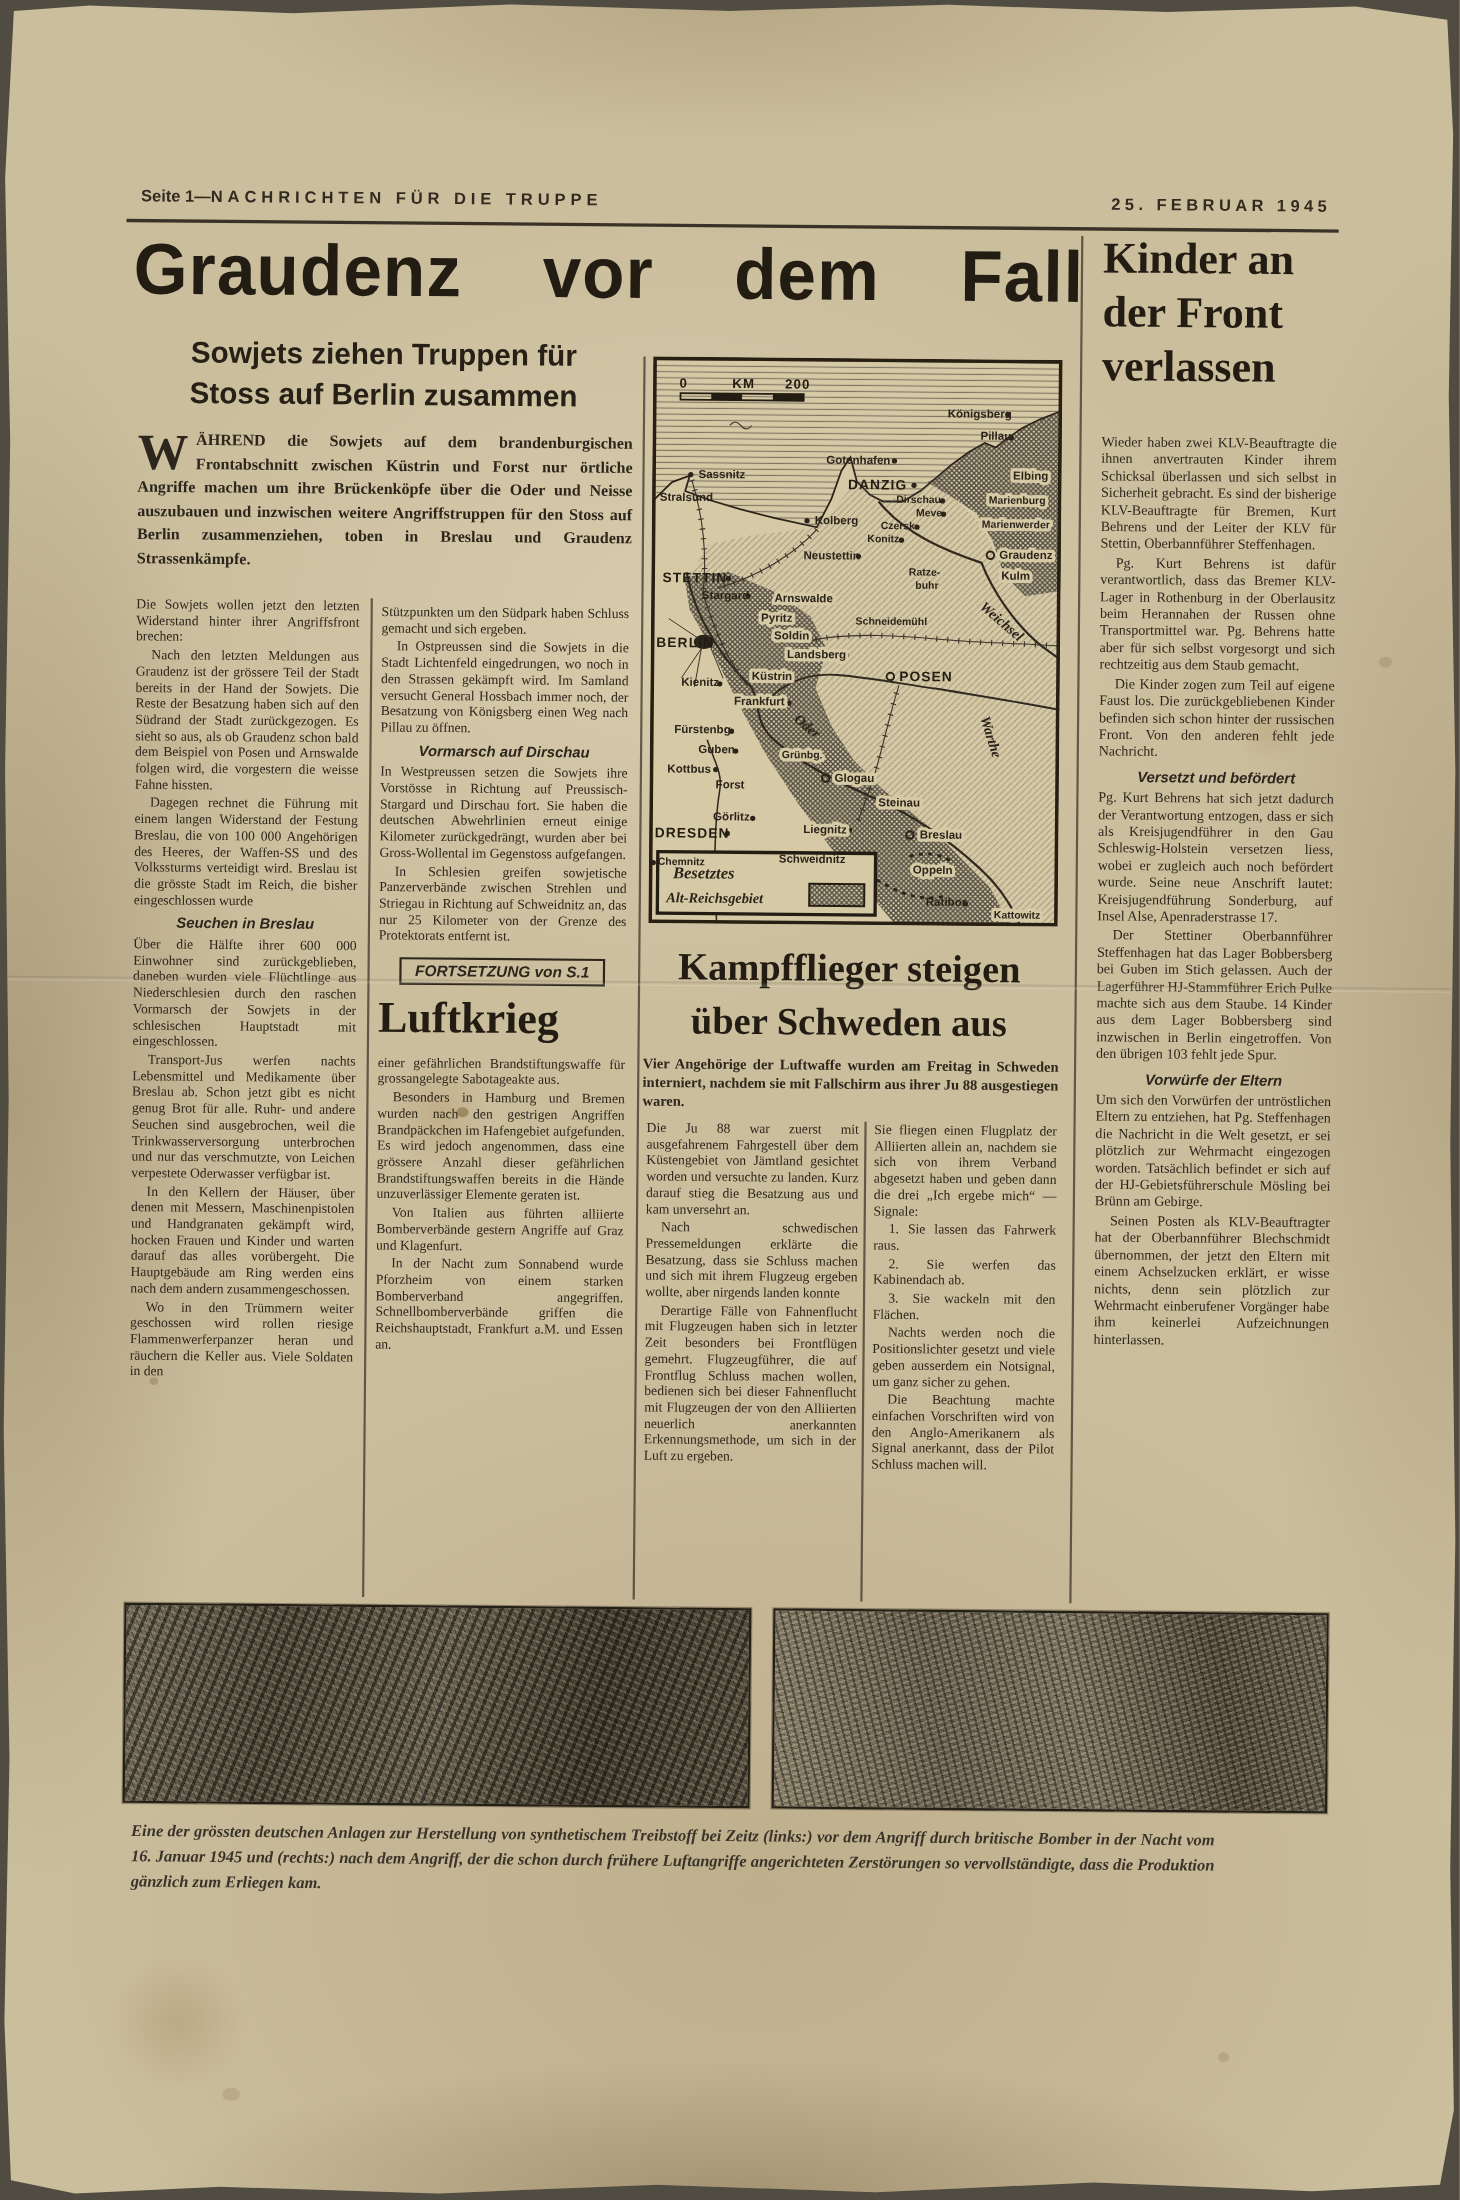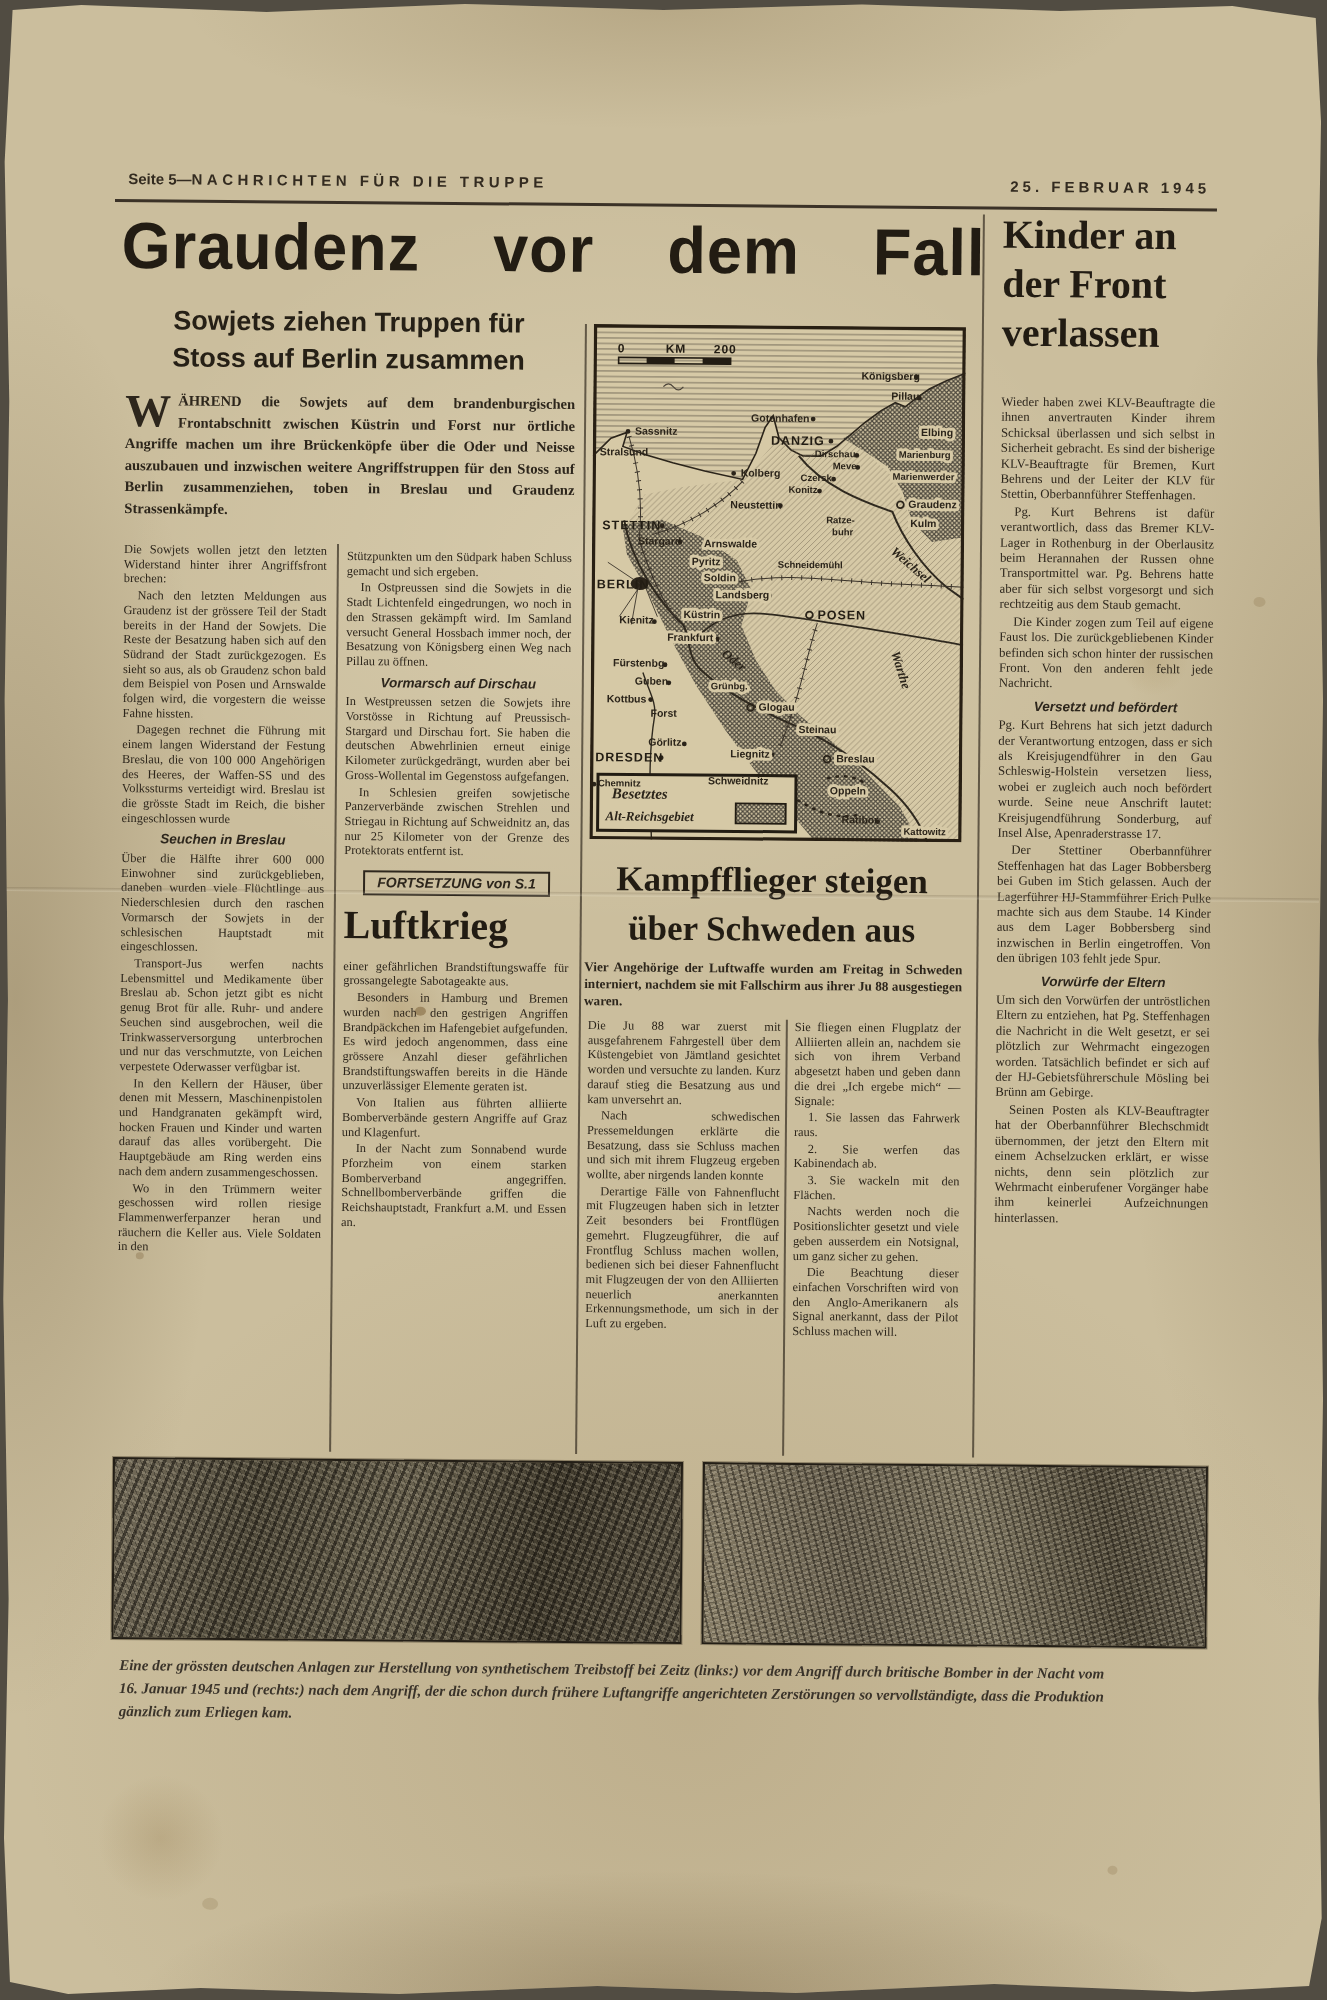--- a/index.html
+++ b/index.html
@@ -89,21 +89,21 @@
   .fox{border-radius:50%;background:rgba(110,82,40,.45);}
 </style>
 </head>
 <body>
 
 <div id="paper">
  <div id="tilt">
 
   <div id="header-row" class="abs">
     <div id="hdr-left">
-      <span>Seite 5—</span><span class="sp">NACHRICHTEN FÜR DIE TRUPPE</span>
+      <span>Seite 1—</span><span class="sp">NACHRICHTEN FÜR DIE TRUPPE</span>
     </div>
     <div id="hdr-date">25. FEBRUAR 1945</div>
   </div>
   <div id="hdr-rule" class="abs"></div>
 
   <div id="headline" class="abs">Graudenz vor dem Fall</div>
 
   <div id="subhead" class="abs">
     <div>Sowjets ziehen Truppen für</div>
     <div>Stoss auf Berlin zusammen</div>
@@ -308,21 +308,21 @@
         <p class="p nf">Die Ju 88 war zuerst mit ausgefahrenem Fahrgestell über dem Küstengebiet von Jämtland gesichtet worden und versuchte zu landen. Kurz darauf stieg die Besatzung aus und kam unversehrt an.</p>
         <p class="p">Nach schwedischen Pressemeldungen erklärte die Besatzung, dass sie Schluss machen und sich mit ihrem Flugzeug ergeben wollte, aber nirgends landen konnte</p>
         <p class="p">Derartige Fälle von Fahnenflucht mit Flugzeugen haben sich in letzter Zeit besonders bei Frontflügen gemehrt. Flugzeugführer, die auf Frontflug Schluss machen wollen, bedienen sich bei dieser Fahnenflucht mit Flugzeugen der von den Alliierten neuerlich anerkannten Erkennungsmethode, um sich in der Luft zu ergeben.</p>
       </div>
   <div id="kampf-right" class="abs newscol">
         <p class="p nf">Sie fliegen einen Flugplatz der Alliierten allein an, nachdem sie sich von ihrem Verband abgesetzt haben und geben dann die drei „Ich ergebe mich“ — Signale:</p>
         <p class="p">1. Sie lassen das Fahrwerk raus.</p>
         <p class="p">2. Sie werfen das Kabinendach ab.</p>
         <p class="p">3. Sie wackeln mit den Flächen.</p>
         <p class="p">Nachts werden noch die Positionslichter gesetzt und viele geben ausserdem ein Notsignal, um ganz sicher zu gehen.</p>
-        <p class="p">Die Beachtung dieser einfachen Vorschriften wird von den Anglo-Amerikanern als Signal anerkannt, dass der Pilot Schluss machen will.</p>
+        <p class="p">Die Beachtung machte einfachen Vorschriften wird von den Anglo-Amerikanern als Signal anerkannt, dass der Pilot Schluss machen will.</p>
       </div>
 
   <div id="kinder-h" class="abs">
     <div>Kinder an</div>
     <div>der Front</div>
     <div>verlassen</div>
   </div>
   <div id="kinder-col" class="abs newscol">
         <p class="p nf">Wieder haben zwei KLV-Beauftragte die ihnen anvertrauten Kinder ihrem Schicksal überlassen und sich selbst in Sicherheit gebracht. Es sind der bisherige KLV-Beauftragte für Bremen, Kurt Behrens und der Leiter der KLV für Stettin, Oberbannführer Steffenhagen.</p>
         <p class="p">Pg. Kurt Behrens ist dafür verantwortlich, dass das Bremer KLV-Lager in Rothenburg in der Oberlausitz beim Herannahen der Russen ohne Transportmittel war. Pg. Behrens hatte aber für sich selbst vorgesorgt und sich rechtzeitig aus dem Staub gemacht.</p>

